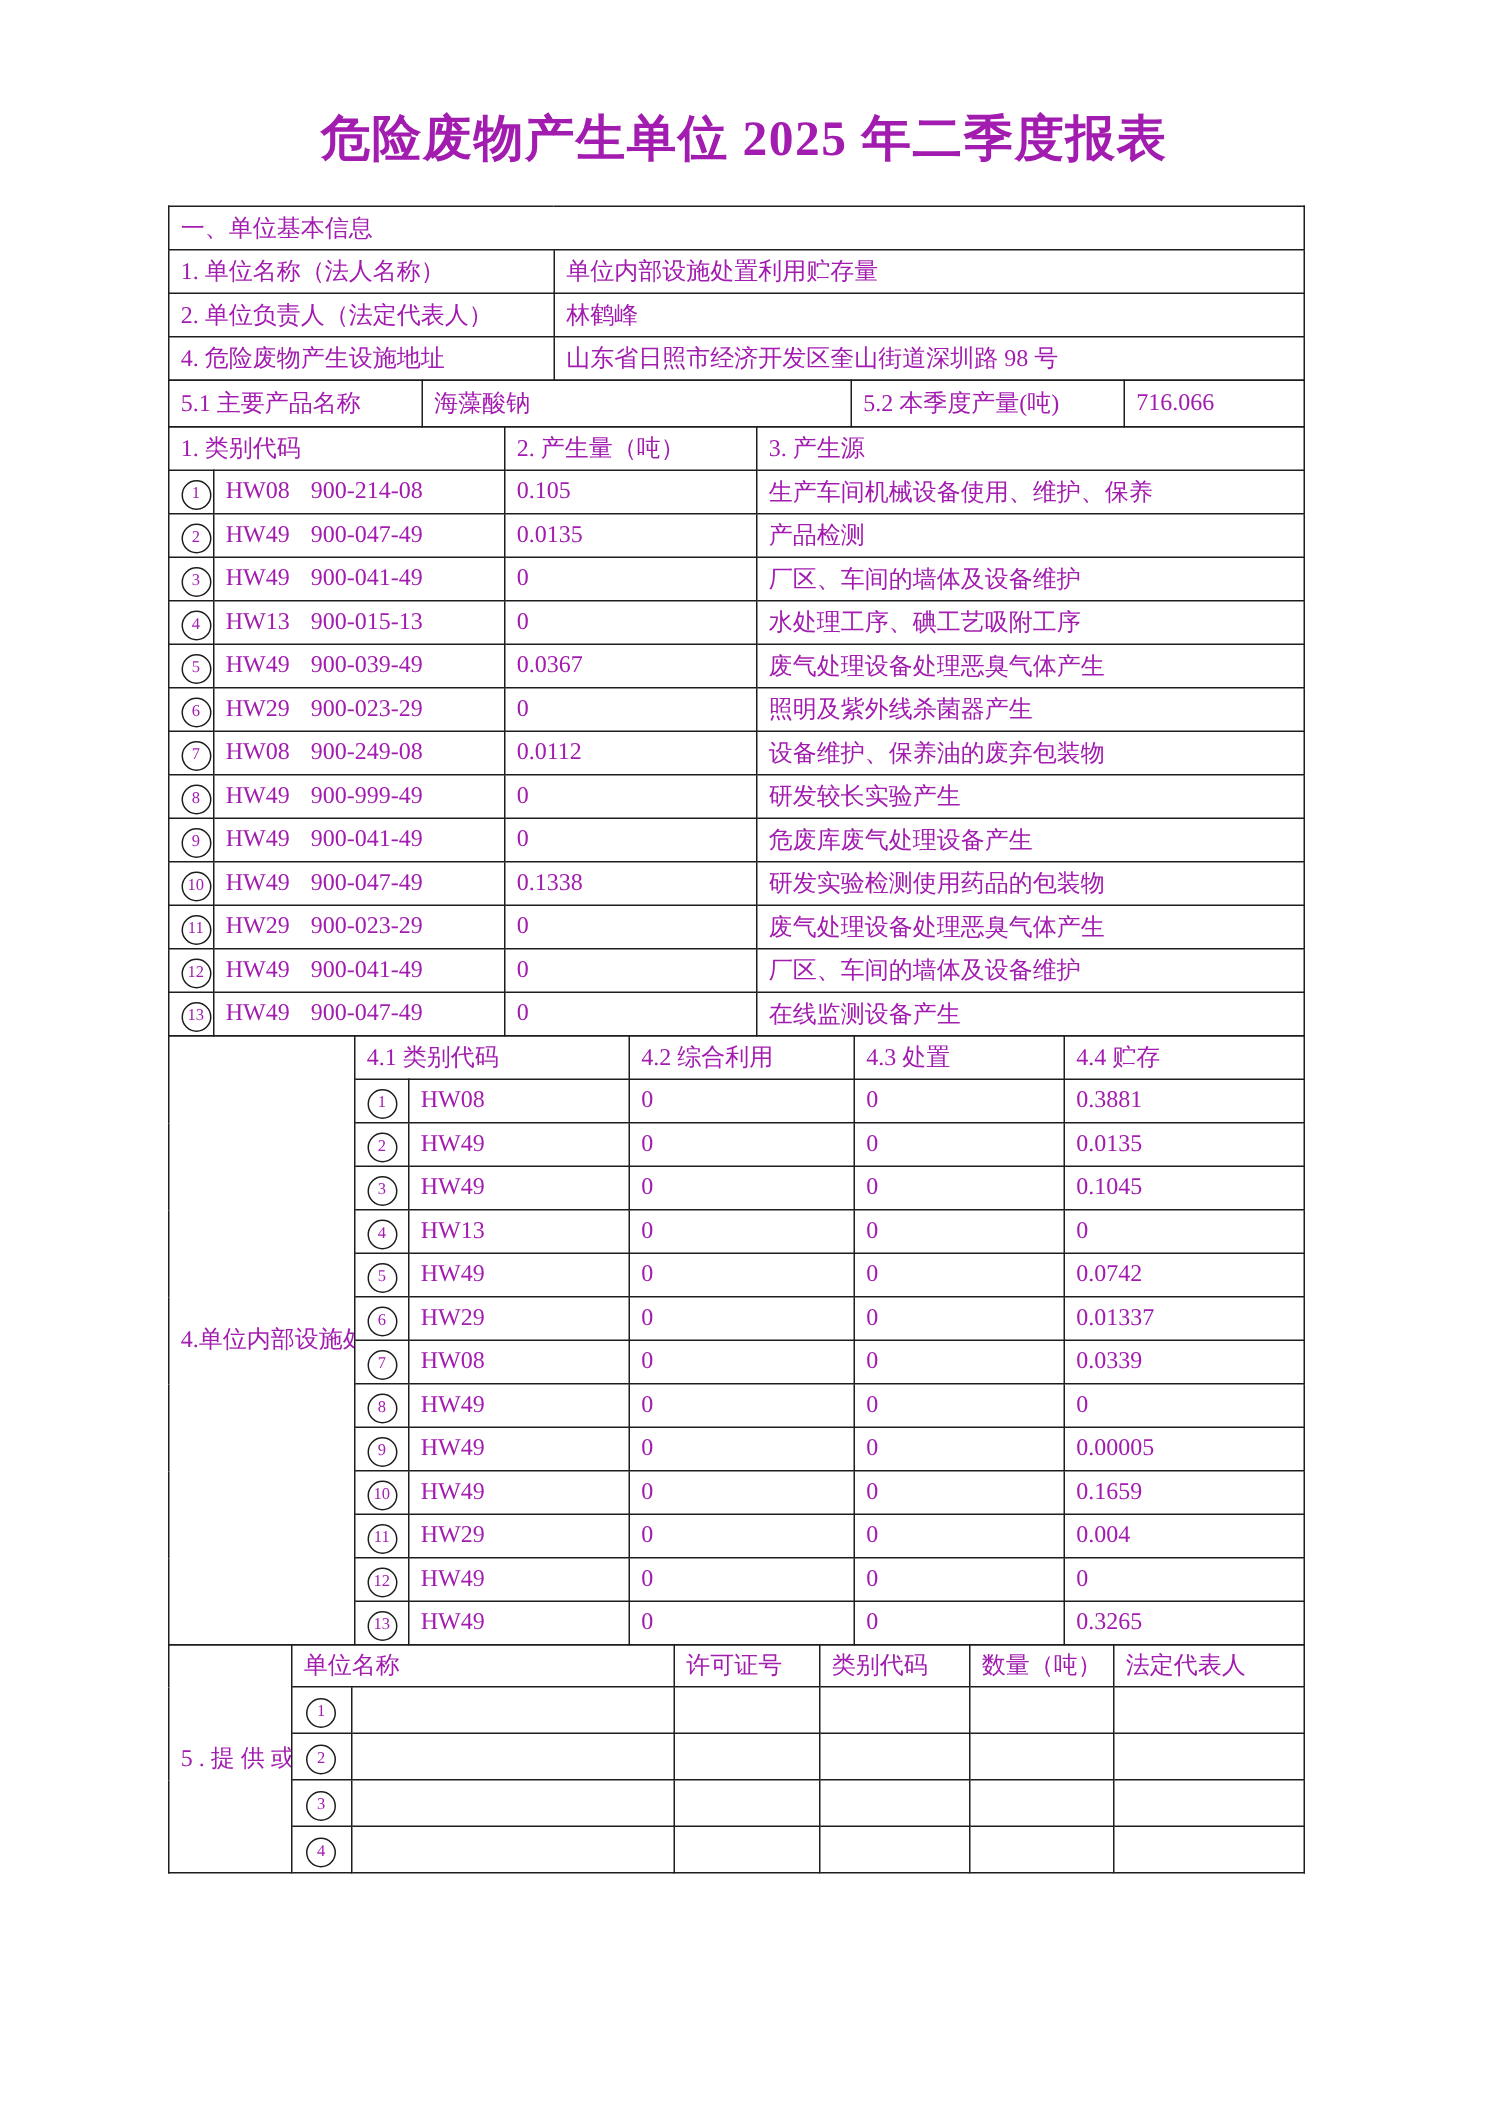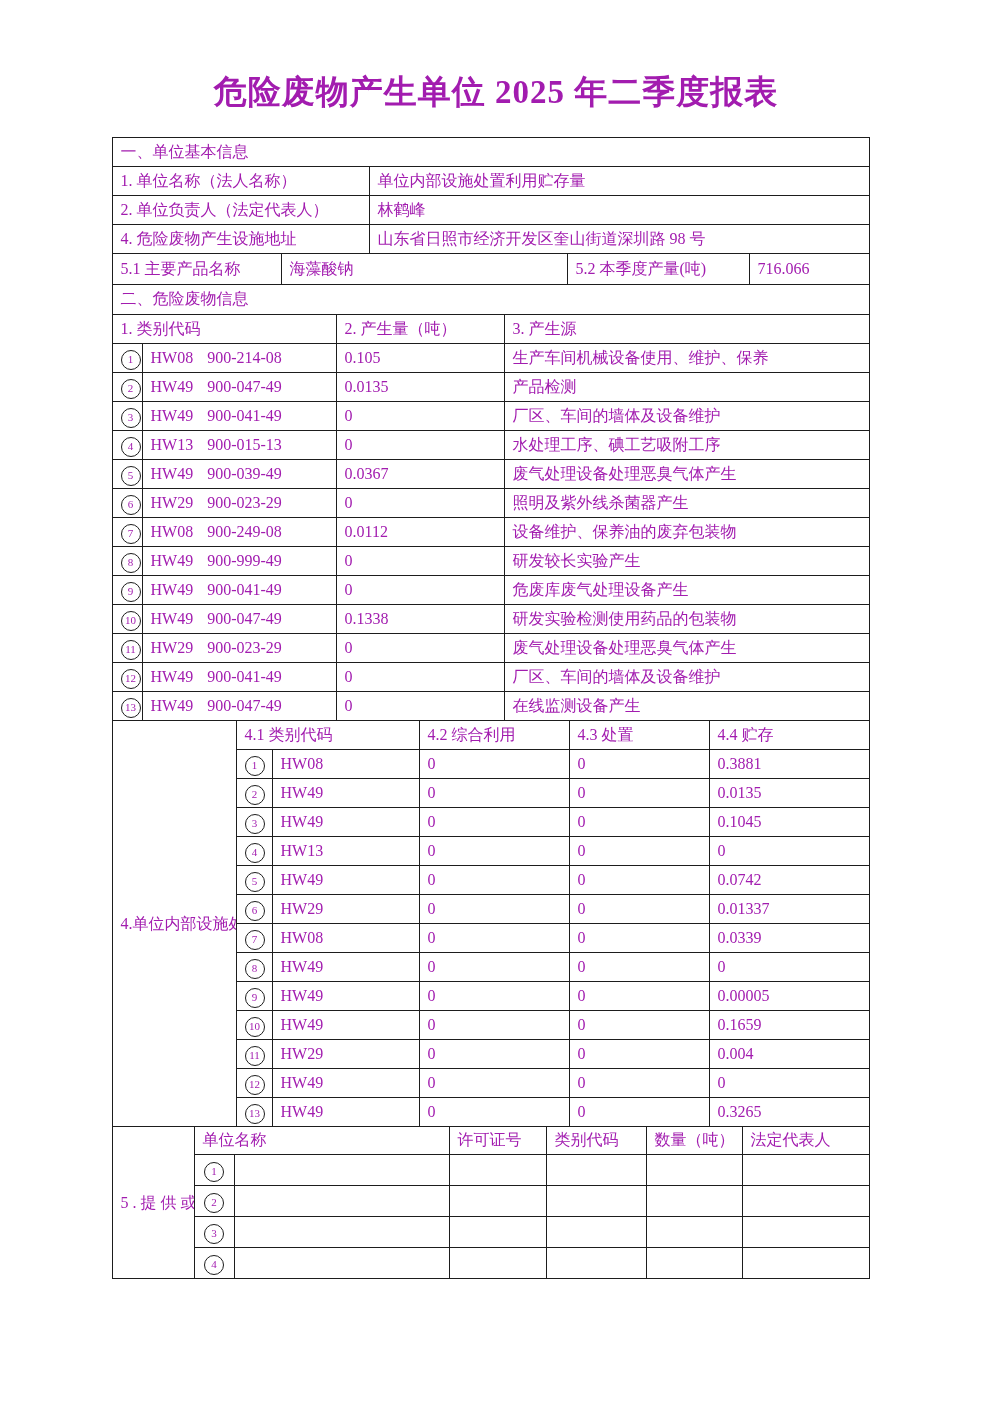--- a/index.html
+++ b/index.html
@@ -109,23 +109,20 @@
       </table>
 
     <table class="t">
       <colgroup>
           <col style="width:30px">
           <col style="width:194px">
           <col style="width:168px">
           <col style="width:365px">
         </colgroup>
       <tbody>
-          <tr class="h30">
-        <td class="band" colspan="4">二、危险废物信息</td>
-      </tr>
       <tr>
         <td class="lbl" colspan="2">1. 类别代码</td>
         <td>2. 产生量（吨）</td>
         <td>3. 产生源</td>
       </tr>
       <tr>
         <td class="circ-cell"><span class="circ">1</span></td>
         <td><span>HW08</span><span class="code-num">900-214-08</span></td>
         <td>0.105</td>
         <td>生产车间机械设备使用、维护、保养</td>

